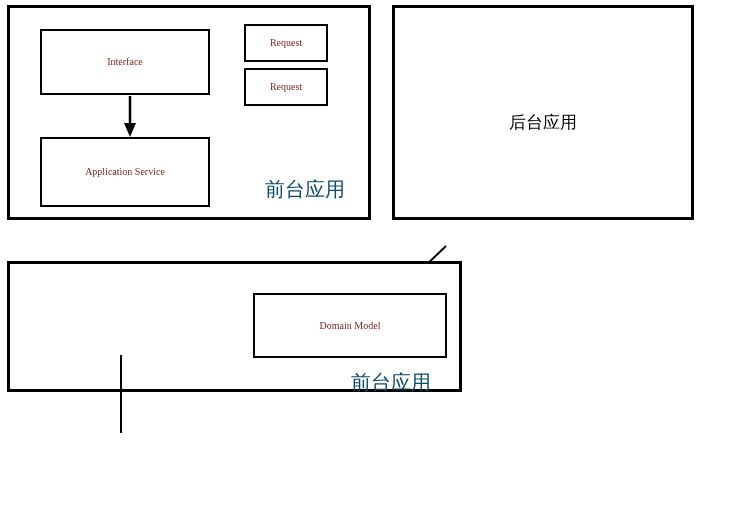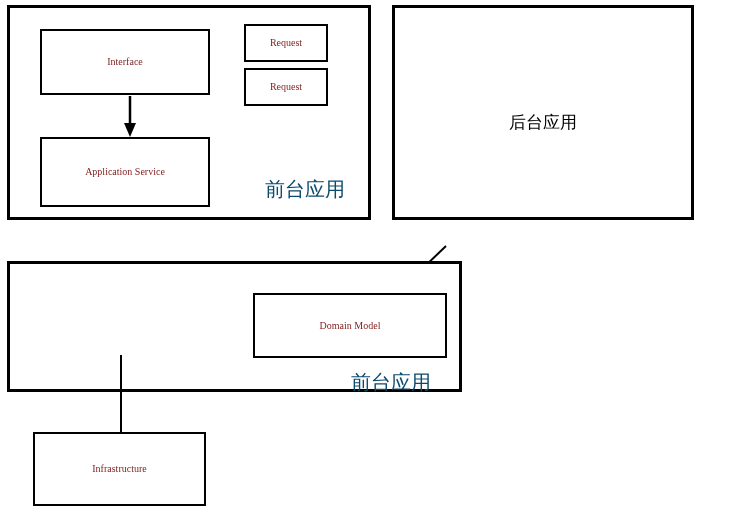--- a/index.html
+++ b/index.html
@@ -202,18 +202,15 @@
     <div class="box" id="box-domain-model">
       <span class="inner-label">Domain Model</span>
     </div>
     <span class="group-label" id="label-domain">前台应用</span>
   </div>
 
   <svg id="connector-domain-infra" viewBox="0 0 6 78">
     <line x1="3" y1="0" x2="3" y2="78" stroke="#000000" stroke-width="2"></line>
   </svg>
 
-  <div class="box" id="box-infrastructure">
-    <span class="inner-label">Infrastructure</span>
-  </div>
 
 
 </div>
 
 </body></html>

